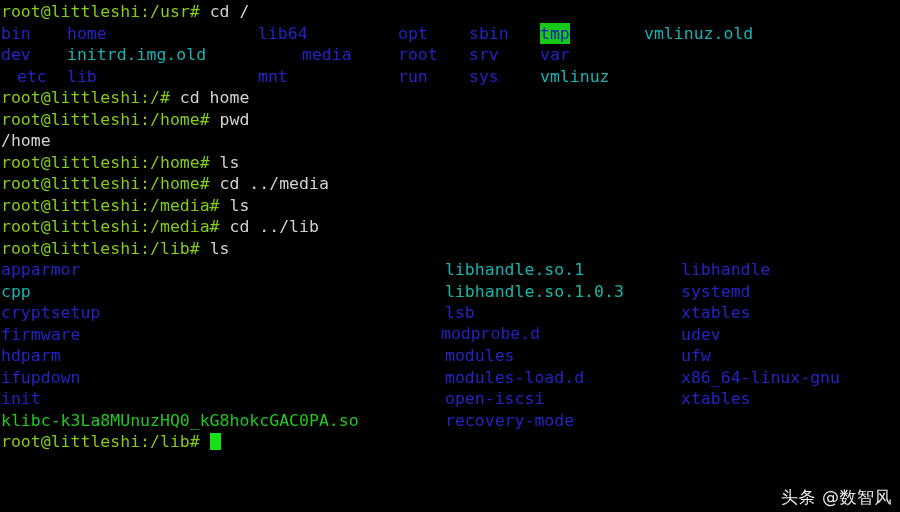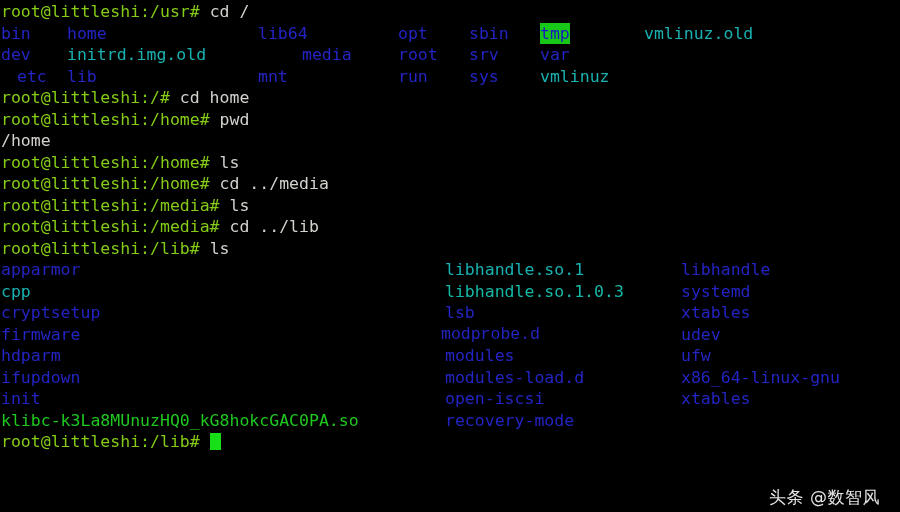--- a/index.html
+++ b/index.html
@@ -56,21 +56,21 @@
     white-space: pre;
   }
   .col {
     position: absolute;
     top: 0;
     white-space: pre;
   }
 
   #watermark {
     position: absolute;
-    right: 20px;
+    right: 8px;
     bottom: 4px;
     color: #f2f2f2;
     font-family: "DejaVu Sans", "Liberation Sans", sans-serif;
     font-size: 17px;
     letter-spacing: 0.5px;
     opacity: 0.95;
     pointer-events: none;
   }
 </style>
 </head>

